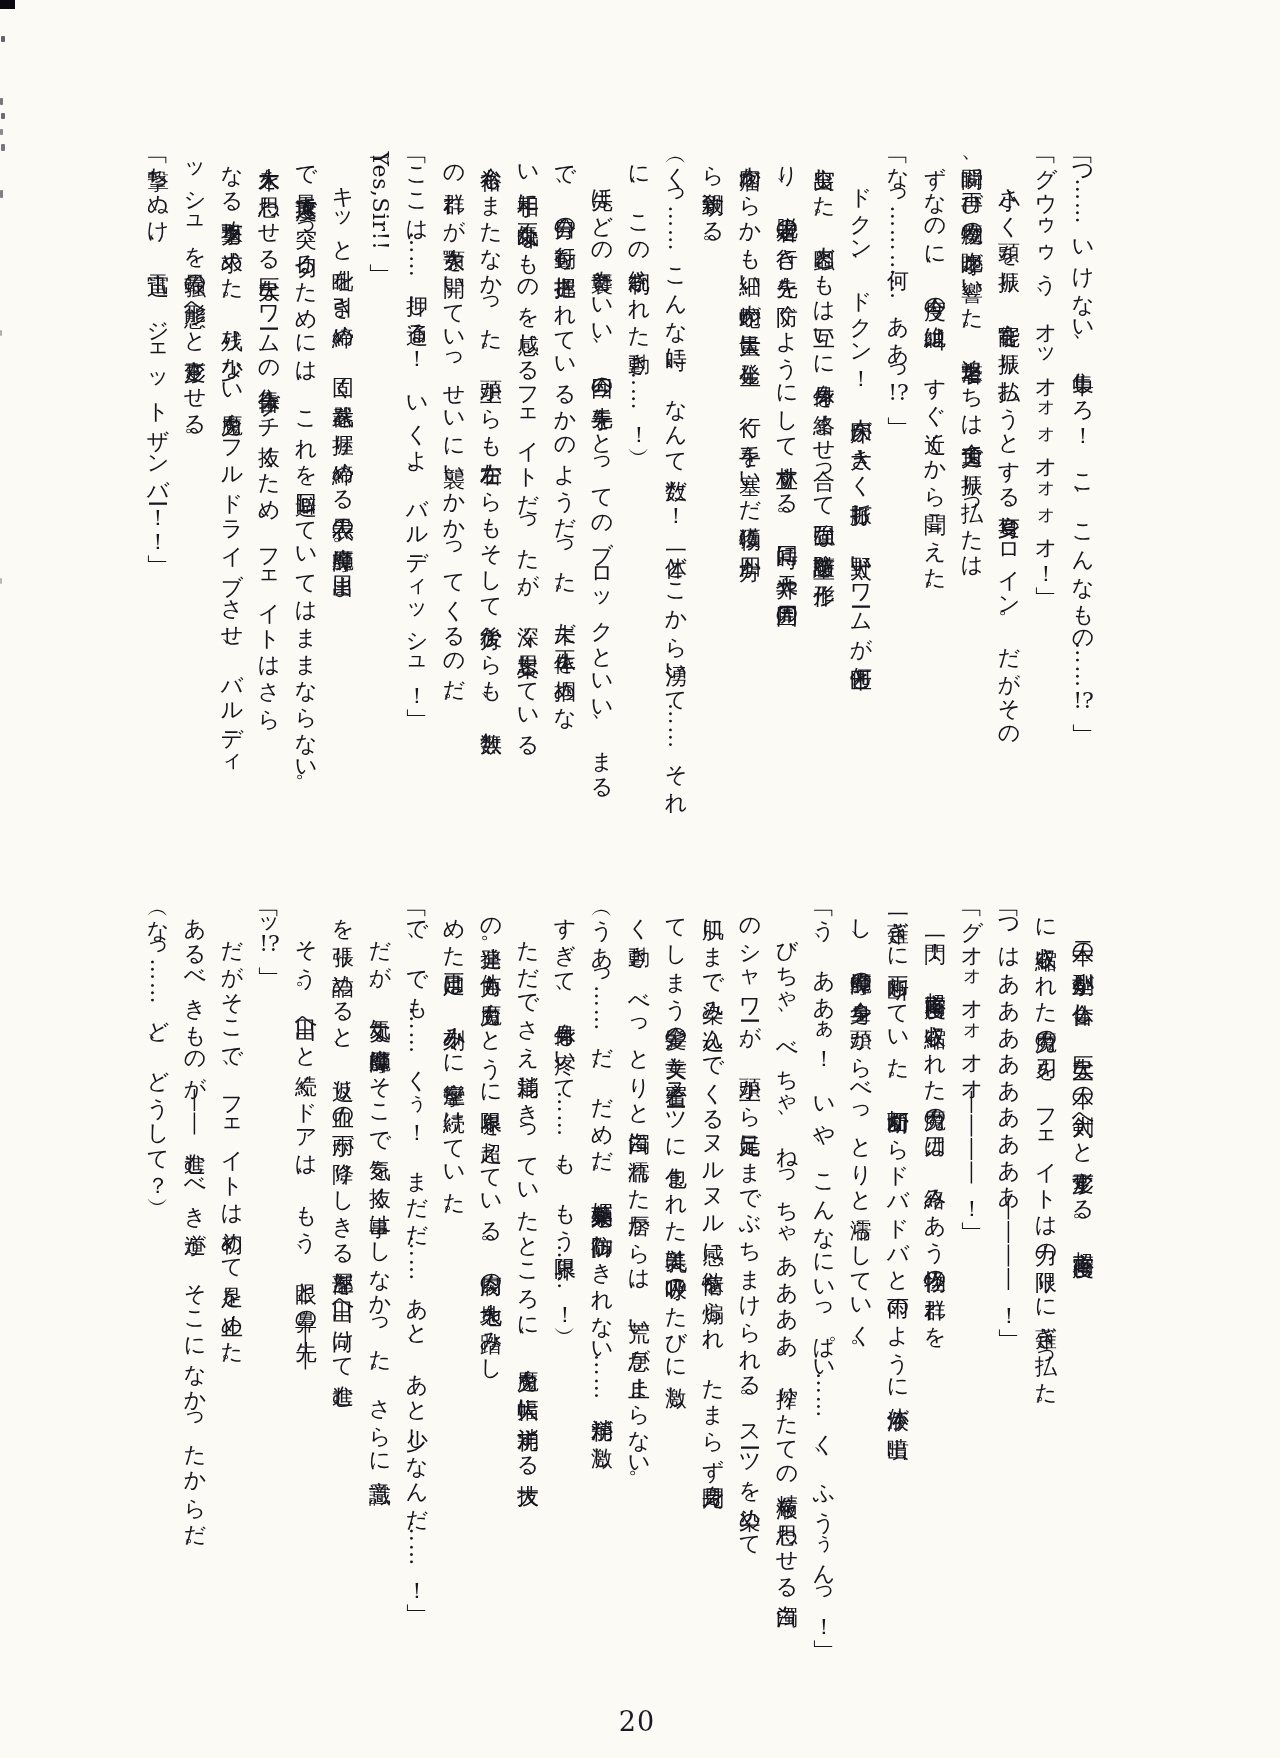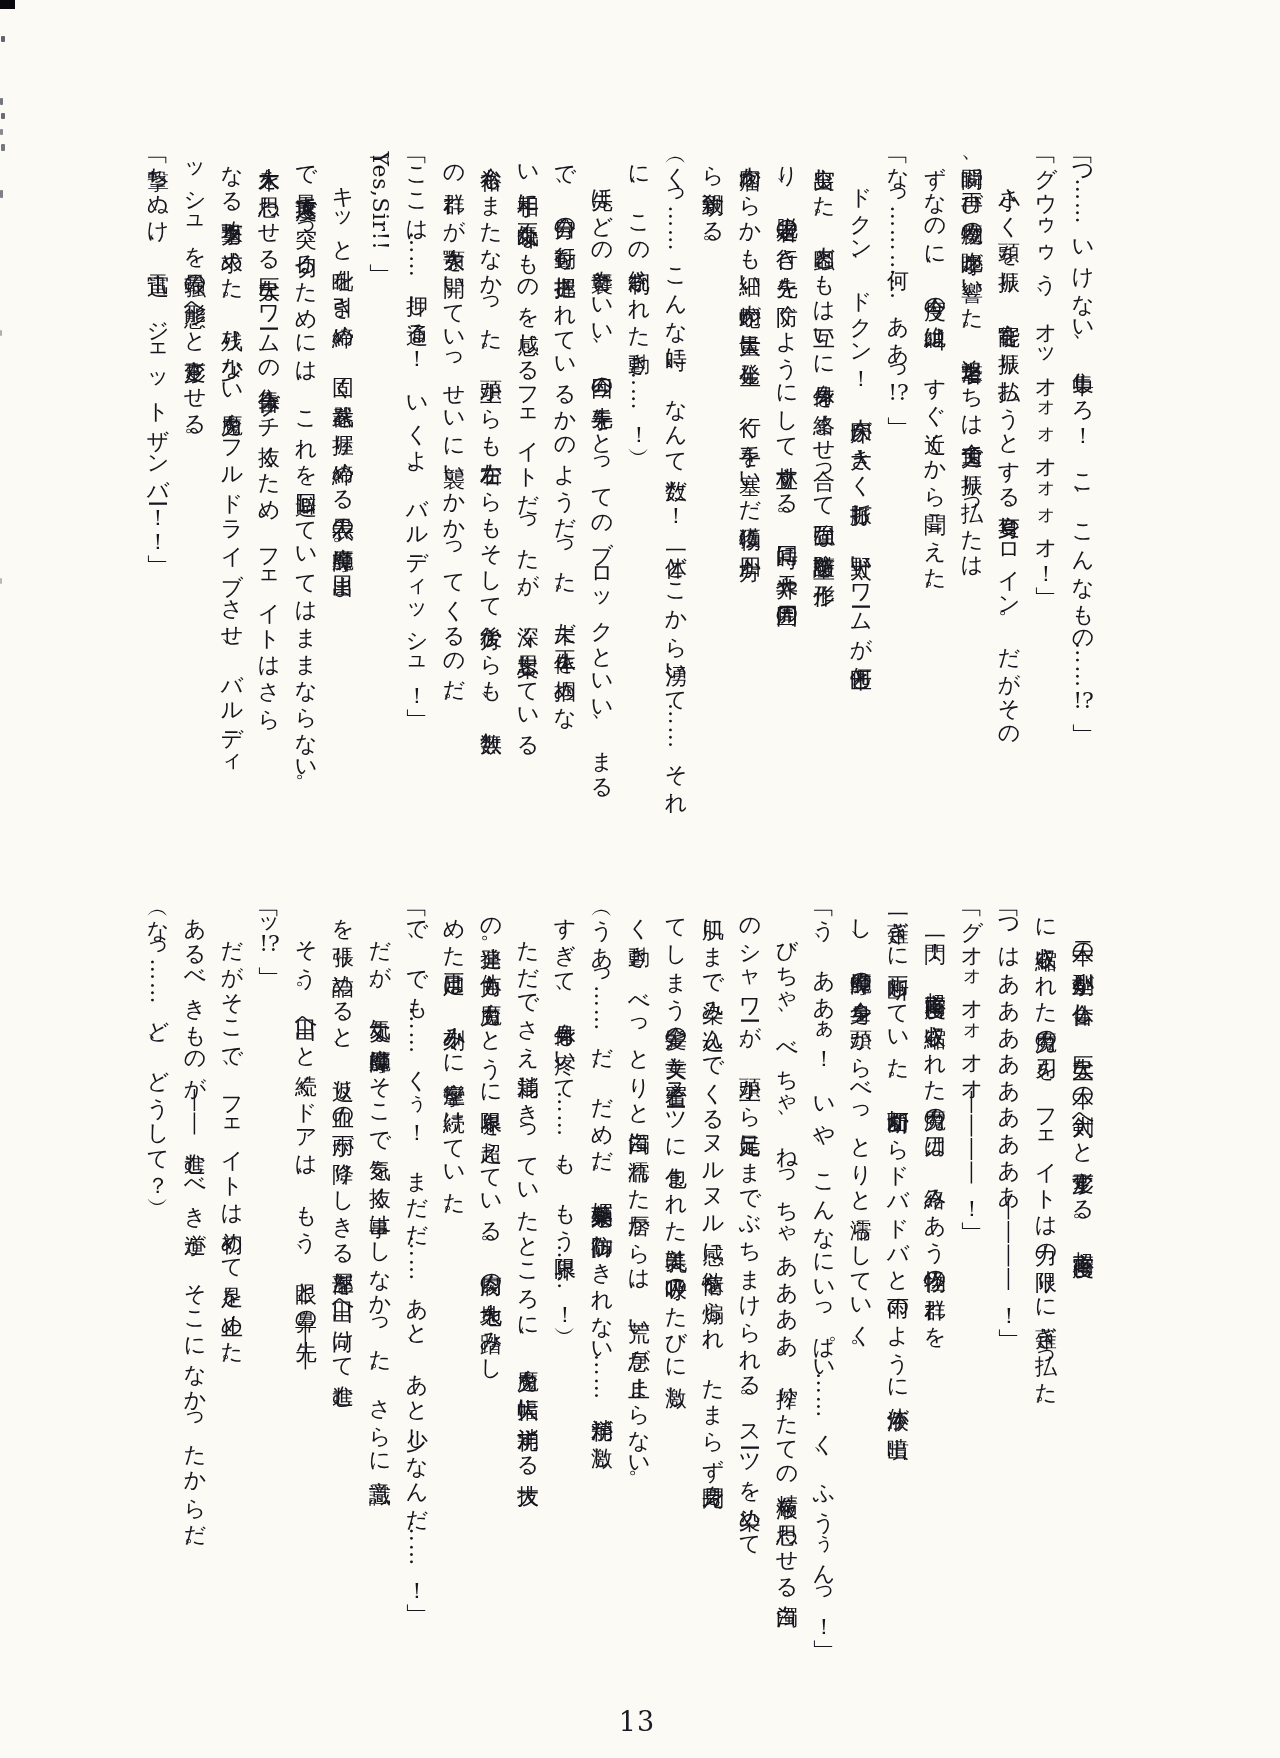--- a/index.html
+++ b/index.html
@@ -131,15 +131,15 @@
       <p class="col">「で、でも……くぅ！　まだだ……あと、あと少しなんだ……！」</p>
       <p class="col indent">だが、気丈な魔導師はそこで気を抜く事はしなかった。さらに意識</p>
       <p class="col">を張り詰めると、返り血の雨が降りしきる部屋を出口へ向けて進む。</p>
       <p class="col indent">そう。出口へと続くドアは、もう、眼と鼻の先――</p>
       <p class="col">「ッ<span class="tcy">!?</span>」</p>
       <p class="col indent">だがそこで、フェイトは初めて足を止めた。</p>
       <p class="col">あるべきものが――進むべき道が、そこになかったからだ。</p>
       <p class="col">（なっ……ど、どうして？）</p>
     </div>
 
-  <div class="page-number">13</div>
+  <div class="page-number">20</div>
 
 </div>
 
 </body></html>

